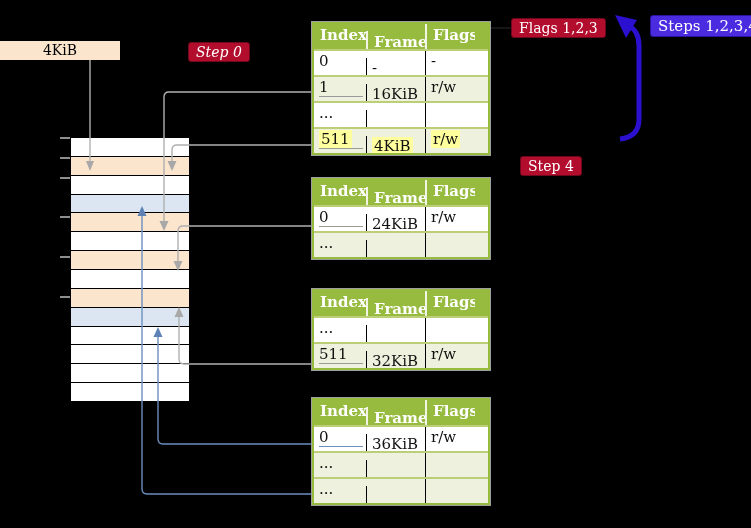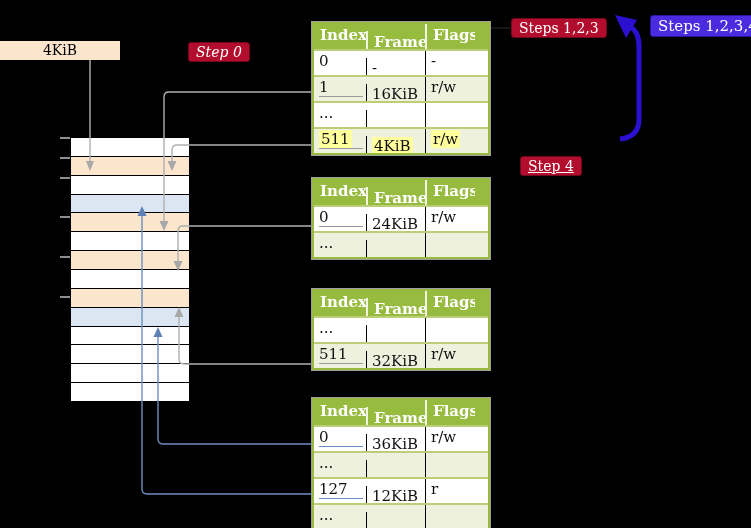--- a/index.html
+++ b/index.html
@@ -44,21 +44,21 @@
   .badge{
     position:absolute;z-index:3;color:#fff;font-size:14px;line-height:16px;
     padding:1px 7px;border-radius:3px;border:1px solid rgba(0,0,0,0.45);
     box-shadow:0 1px 2px rgba(0,0,0,0.6);white-space:nowrap;
   }
   .badge.crimson{background:#b30d2e;border-color:#70071c;}
   .badge.blueviolet{background:#4a2be0;border-color:#2a14a0;font-size:15px;line-height:18px;}
   #badge-step0{left:188px;top:42px;font-style:italic;}
   #badge-steps123{left:511px;top:18px;}
   #badge-steps1234{left:650px;top:15px;}
-  #badge-step4{left:520px;top:156px;text-decoration:underline;}
+  #badge-step4{left:520px;top:156px;}
 </style>
 </head>
 <body>
 
 <div id="memory-strip">
     <div class="mrow white"></div>
     <div class="mrow tan"></div>
     <div class="mrow white"></div>
     <div class="mrow blue"></div>
     <div class="mrow tan"></div>
@@ -183,29 +183,24 @@
     <div class="trow white">
       <div class="c col-index"><span class="u blue">0</span></div>
       <div class="c col-frame">36KiB</div>
       <div class="c col-flags">r/w</div>
     </div>
     <div class="trow green">
       <div class="c col-index">...</div>
       <div class="c col-frame"></div>
       <div class="c col-flags"></div>
     </div>
-    <div class="trow white">
-      <div class="c col-index"><span class="u blue">127</span></div>
-      <div class="c col-frame">12KiB</div>
-      <div class="c col-flags">r</div>
-    </div>
     <div class="trow green">
       <div class="c col-index">...</div>
       <div class="c col-frame"></div>
       <div class="c col-flags"></div>
     </div>
   </div>
 
 <div id="frame-size-label">4KiB</div>
 <div id="badge-step0" class="badge crimson">Step 0</div>
-<div id="badge-steps123" class="badge crimson">Steps 1,2,3</div>
+<div id="badge-steps123" class="badge crimson">Flags 1,2,3</div>
 <div id="badge-steps1234" class="badge blueviolet">Steps 1,2,3,4</div>
 <div id="badge-step4" class="badge crimson">Step 4</div>
 
 </body></html>

